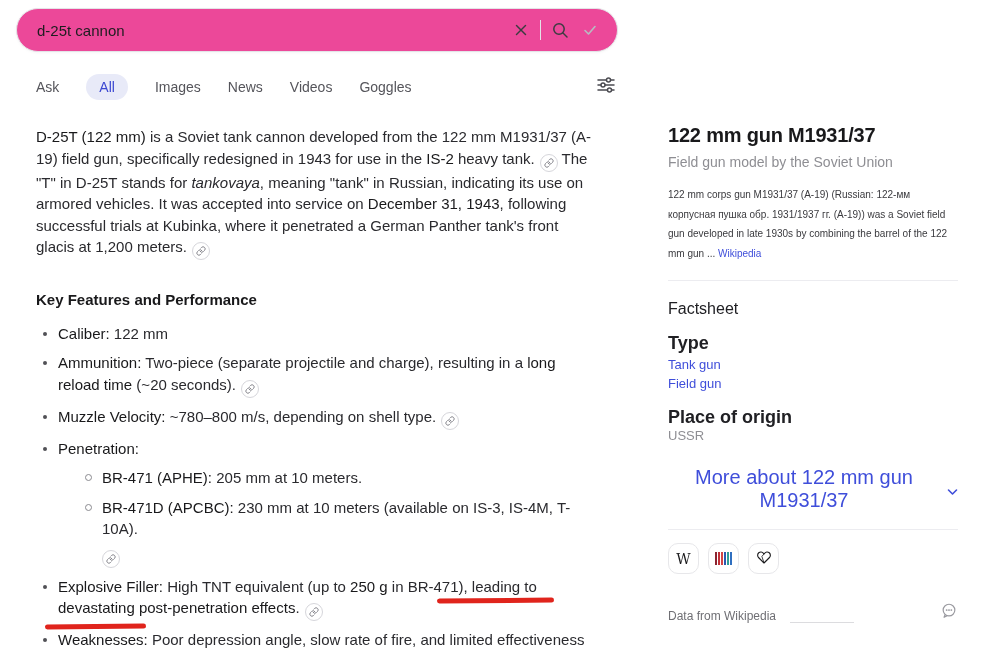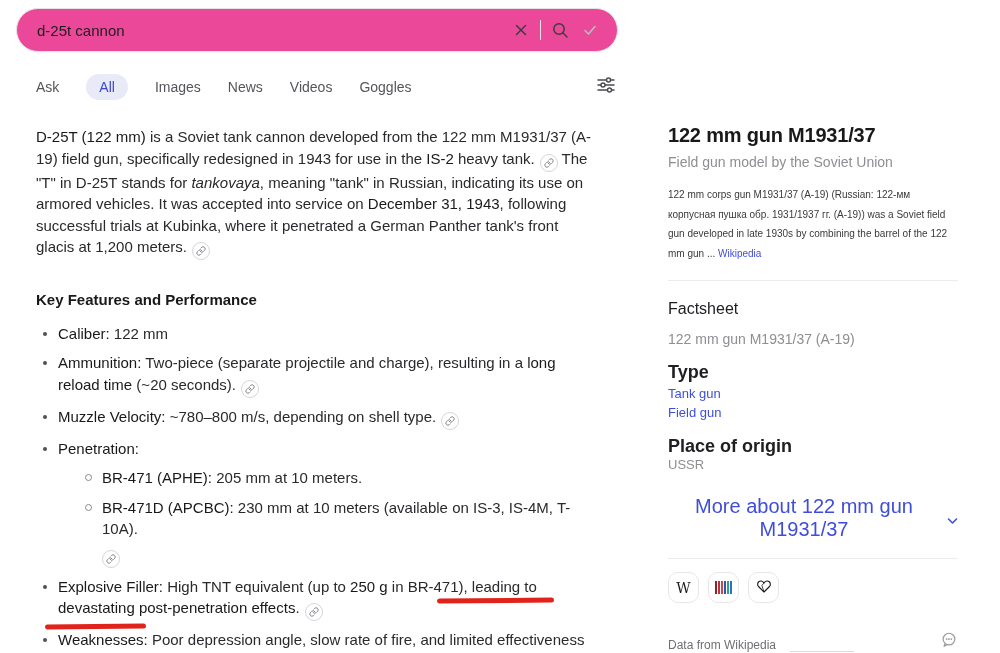--- a/index.html
+++ b/index.html
@@ -237,21 +237,20 @@
 <aside class="sidebar">
   <div class="sb-title">122 mm gun M1931/37</div>
   <div class="sb-subtitle">Field gun model by the Soviet Union</div>
   <div class="sb-desc">
     <span>122 mm corps gun M1931/37 (A-19) (Russian: 122-мм корпусная пушка обр. 1931/1937 гг. (А-19)) was a Soviet field gun developed in late 1930s by combining the barrel of the 122 mm gun ... </span><a class="link">Wikipedia</a>
   </div>
 
   <hr class="divider">
 
   <div class="fs-heading">Factsheet</div>
-  <div class="fs-subject">122 mm gun M1931/37 (A-19)</div>
 
   <div class="fs-label">Type</div>
   <a class="link fs-link">Tank gun</a>
   <a class="link fs-link">Field gun</a>
 
   <div class="fs-label">Place of origin</div>
   <div class="fs-value">USSR</div>
 
   <button class="more-link">
     <span>More about 122 mm gun M1931/37</span>

